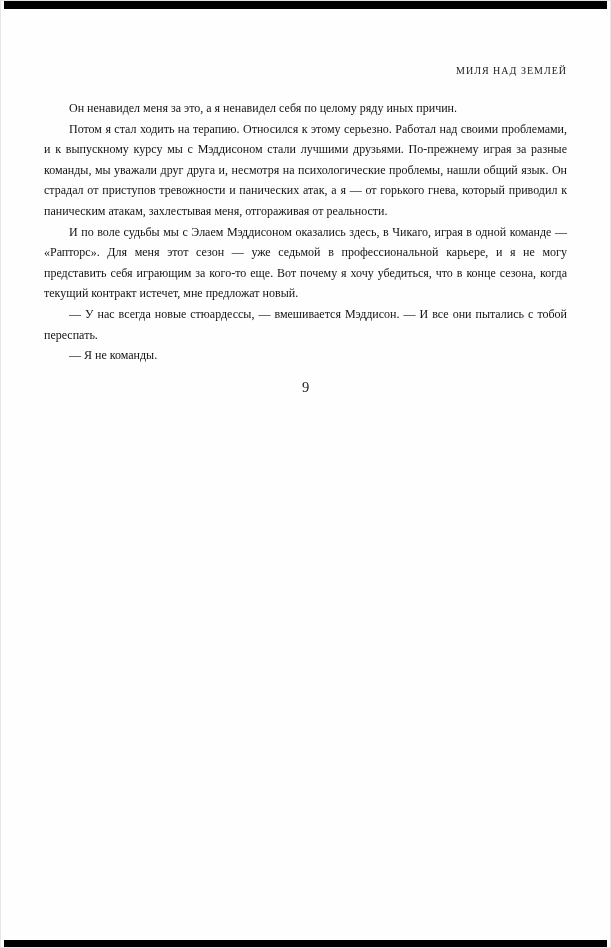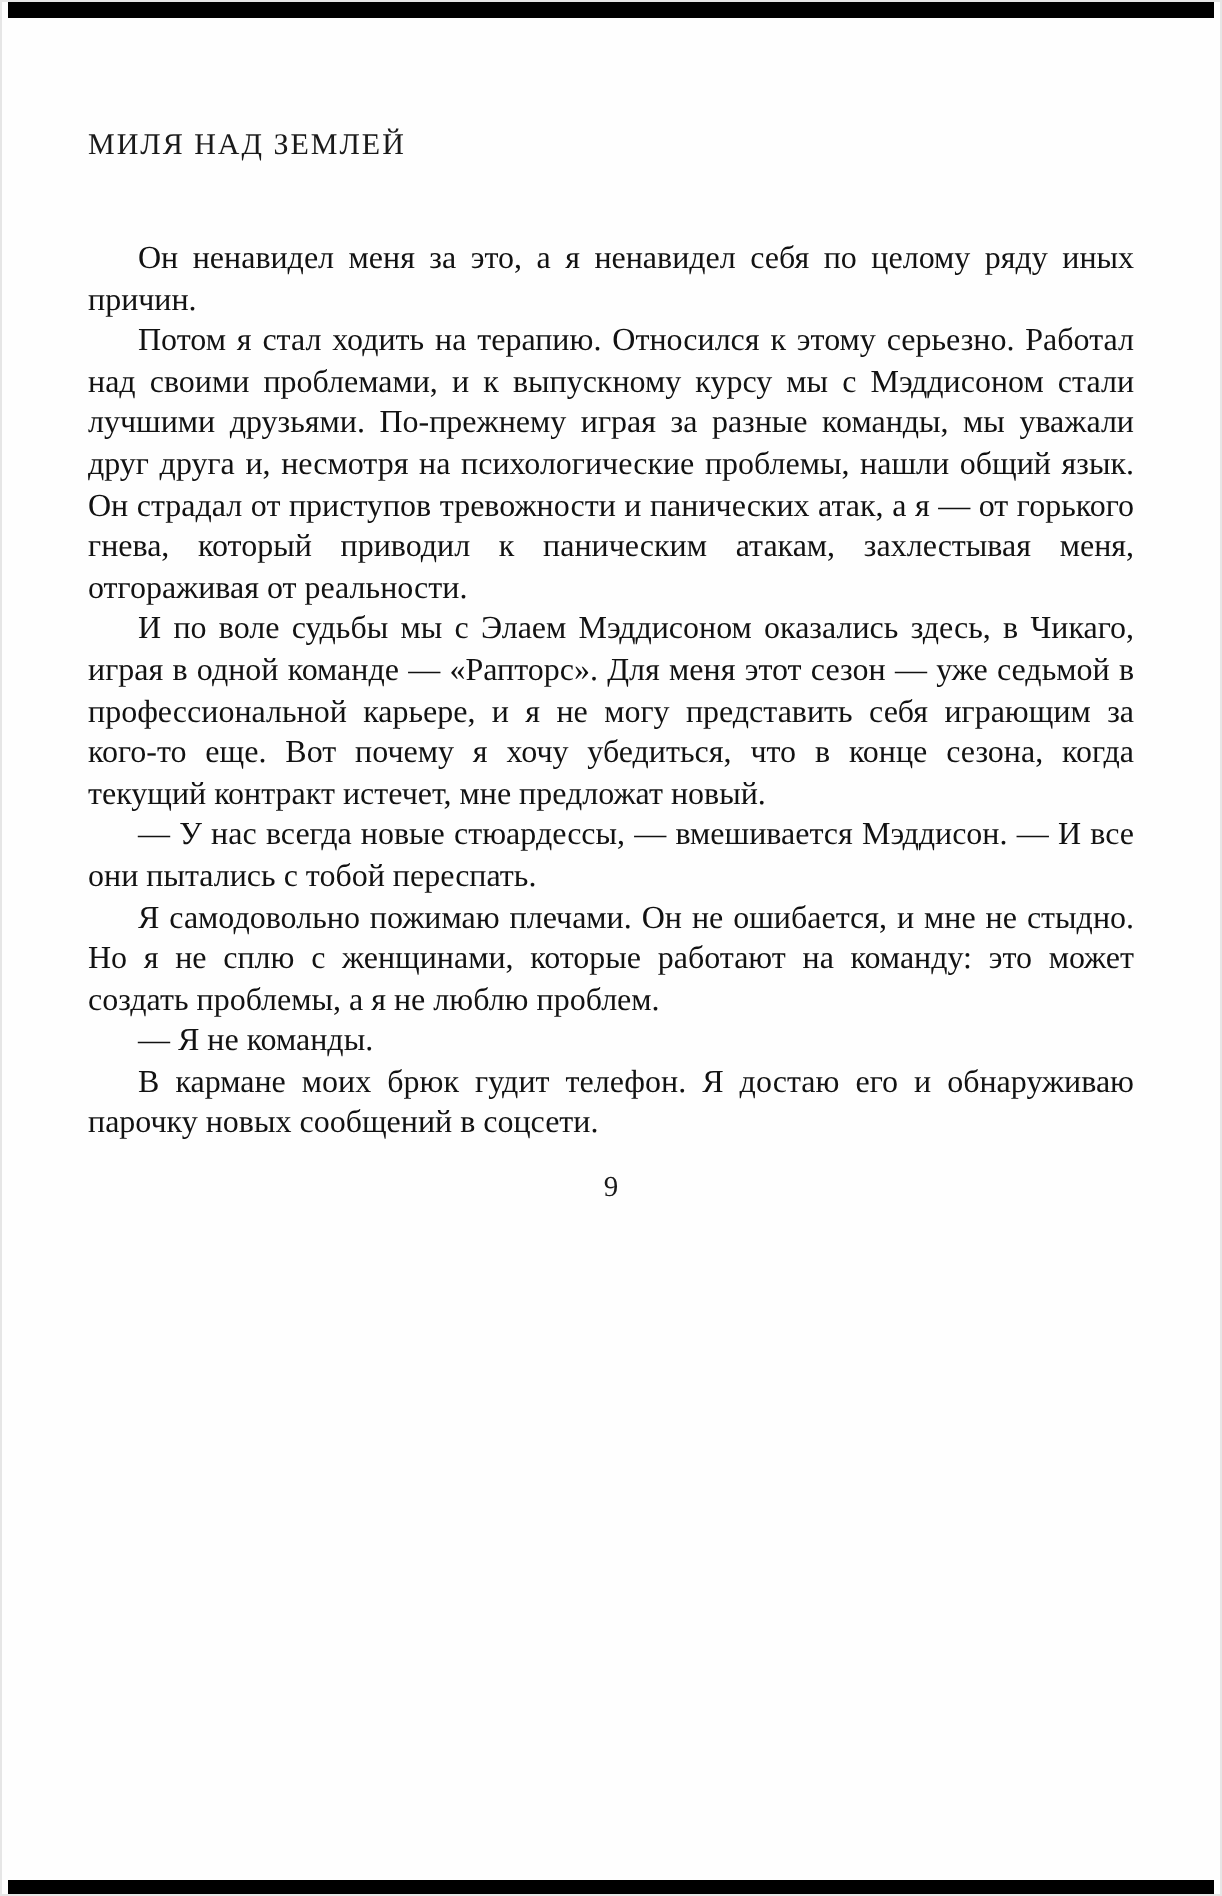--- a/index.html
+++ b/index.html
@@ -29,28 +29,28 @@
   .edge-bar.bottom { bottom: 0; height: 7px; }
 
   .content {
     position: absolute;
     top: 0;
     left: 43px;
     right: 43px;
   }
   .running-head {
     margin-top: 64px;
-    text-align: left;
-    font-size: 15px;
+    text-align: right;
+    font-size: 10px;
     letter-spacing: 1px;
     color: #1a1a1a;
   }
   .body-text {
-    margin-top: 38px;
-    font-size: 16px;
+    margin-top: 22px;
+    font-size: 12px;
     line-height: 20.6px;
     text-align: justify;
     hyphens: auto;
     -webkit-hyphens: auto;
   }
   .body-text p {
     margin: 0;
     text-indent: 25px;
   }
   .page-number {
@@ -67,22 +67,20 @@
   <div class="edge-bar top"></div>
 
   <div class="content">
     <div class="running-head">МИЛЯ НАД ЗЕМЛЕЙ</div>
 
     <div class="body-text">
       <p>Он ненавидел меня за это, а я ненавидел себя по целому ряду иных причин.</p>
       <p>Потом я стал ходить на терапию. Относился к этому серьезно. Работал над своими проблемами, и к выпускному курсу мы с Мэддисоном стали лучшими друзьями. По-прежнему играя за разные команды, мы уважали друг друга и, несмотря на психологические проблемы, нашли общий язык. Он страдал от приступов тревожности и панических атак, а я — от горького гнева, который приводил к паническим атакам, захлестывая меня, отгораживая от реальности.</p>
       <p>И по воле судьбы мы с Элаем Мэддисоном оказались здесь, в Чикаго, играя в одной команде — «Рапторс». Для меня этот сезон — уже седьмой в профессиональной карьере, и я не могу представить себя играющим за кого-то еще. Вот почему я хочу убедиться, что в конце сезона, когда текущий контракт истечет, мне предложат новый.</p>
       <p>— У нас всегда новые стюардессы, — вмешивается Мэддисон. — И все они пытались с тобой переспать.</p>
-      <p>Я самодовольно пожимаю плечами. Он не ошибается, и мне не стыдно. Но я не сплю с женщинами, которые работают на команду: это может создать проблемы, а я не люблю проблем.</p>
       <p>— Я не команды.</p>
-      <p>В кармане моих брюк гудит телефон. Я достаю его и обнаруживаю парочку новых сообщений в соцсети.</p>
     </div>
 
     <div class="page-number">9</div>
   </div>
 
   <div class="edge-bar bottom"></div>
 </div>
 
 </body></html>

